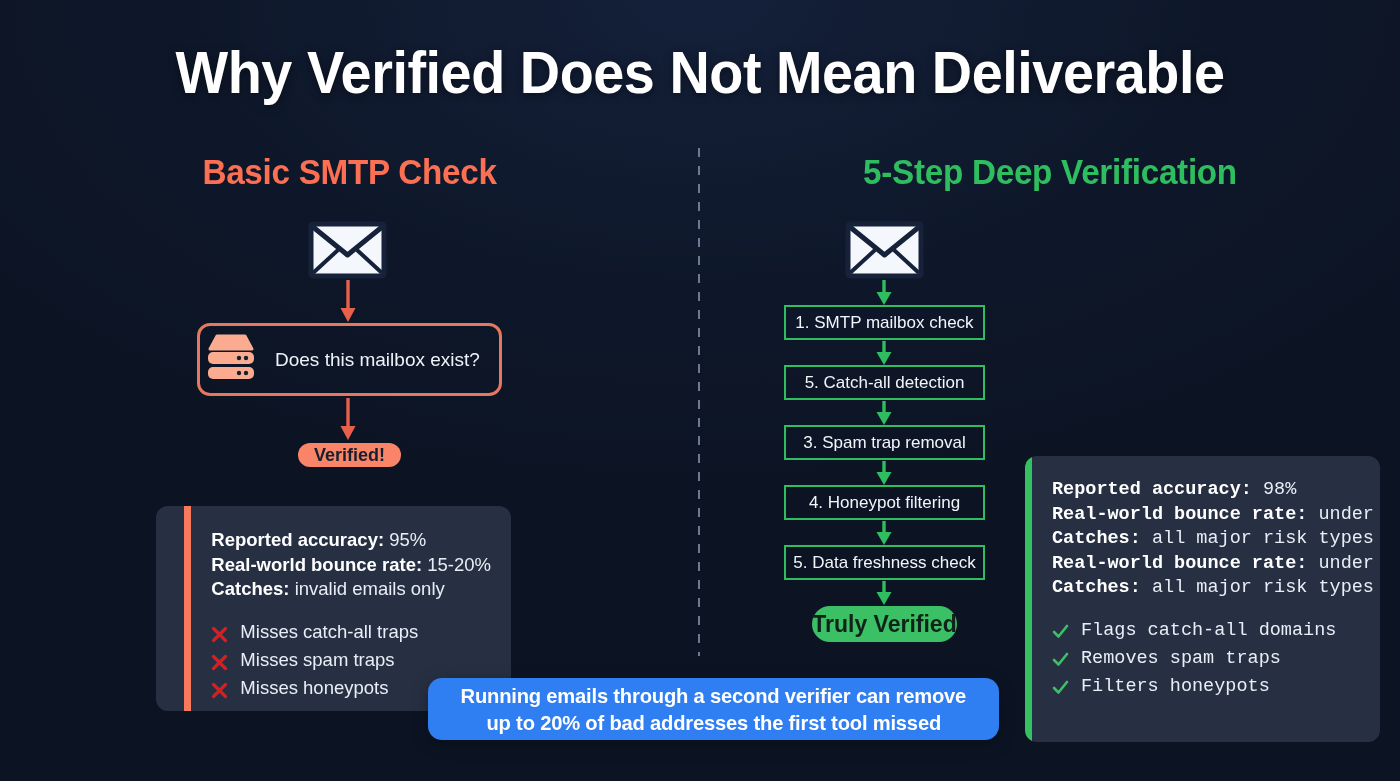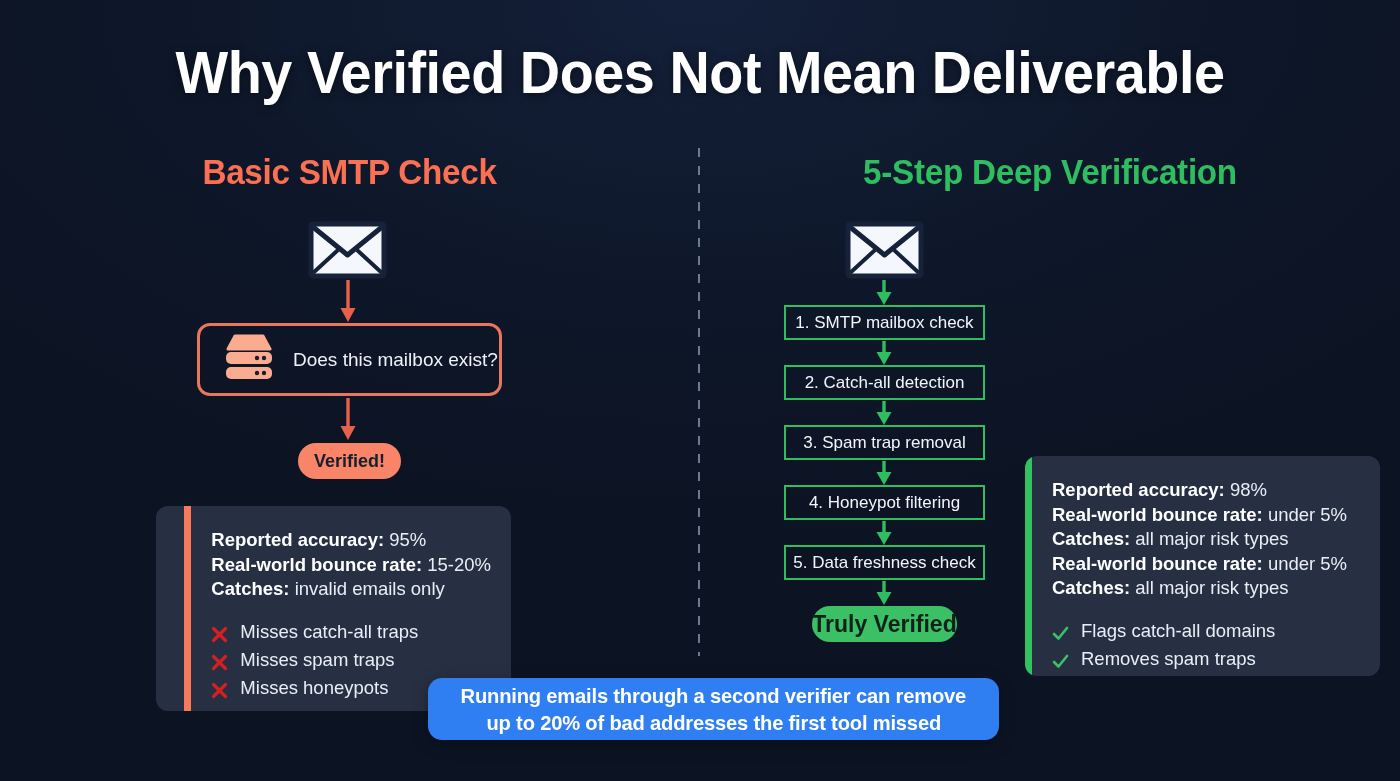--- a/index.html
+++ b/index.html
@@ -76,41 +76,41 @@
   .decision-box {
     position: absolute;
     left: 197px;
     top: 323px;
     width: 305px;
     height: 73px;
     border: 3px solid #e8775f;
     border-radius: 13px;
     display: flex;
     align-items: center;
-    padding-left: 23px;
+    padding-left: 5px;
     gap: 18px;
   }
   .decision-label {
     font-size: 19px;
     color: #eef2f8;
   }
 
   .pill {
     position: absolute;
     display: flex;
     align-items: center;
     justify-content: center;
     font-weight: bold;
     border-radius: 40px;
   }
   .pill.verified {
     left: 298px;
     top: 443px;
     width: 103px;
-    height: 36px;
+    height: 24px;
     background: #fa8468;
     color: #15202e;
     font-size: 18px;
   }
   .pill.truly {
     left: 812px;
     top: 606px;
     width: 145px;
     height: 36px;
     background: #3cc065;
@@ -138,21 +138,21 @@
     position: absolute;
     border-radius: 12px;
     overflow: hidden;
     background: #273043;
     display: flex;
   }
   .panel-stripe { width: 7px; flex: 0 0 7px; }
   .panel-body { padding: 22px 20px 20px 20px; }
 
   .panel.left-panel  { left: 156px;  top: 506px; width: 355px; height: 205px; justify-content: flex-end; }
-  .panel.right-panel { left: 1025px; top: 456px; width: 355px; height: 220px; }
+  .panel.right-panel { left: 1025px; top: 456px; width: 355px; height: 286px; font-family: Liberation Mono, monospace; }
 
   .stat-line {
     font-size: 18.5px;
     line-height: 24.5px;
     color: #e9eef6;
     white-space: nowrap;
   }
   .stat-line b { font-weight: bold; color: #ffffff; }
 
   .mark-list { margin-top: 16px; }
@@ -306,21 +306,21 @@
 
   <div class="step-box" style="top:305px;">1. SMTP mailbox check</div>
 
   <div class="arrow" style="left:873px; top:341px;">
     <svg width="22" height="25" viewBox="0 0 22 25">
       <line x1="11" y1="0" x2="11" y2="13" stroke="#2fbe5f" stroke-width="3.4"></line>
       <path d="M11 24 L3.5 11 L18.5 11 Z" fill="#2fbe5f"></path>
     </svg>
   </div>
 
-  <div class="step-box" style="top:365px;">2. Catch-all detection</div>
+  <div class="step-box" style="top:365px;">5. Catch-all detection</div>
 
   <div class="arrow" style="left:873px; top:401px;">
     <svg width="22" height="25" viewBox="0 0 22 25">
       <line x1="11" y1="0" x2="11" y2="13" stroke="#2fbe5f" stroke-width="3.4"></line>
       <path d="M11 24 L3.5 11 L18.5 11 Z" fill="#2fbe5f"></path>
     </svg>
   </div>
 
   <div class="step-box" style="top:425px;">3. Spam trap removal</div>
 

